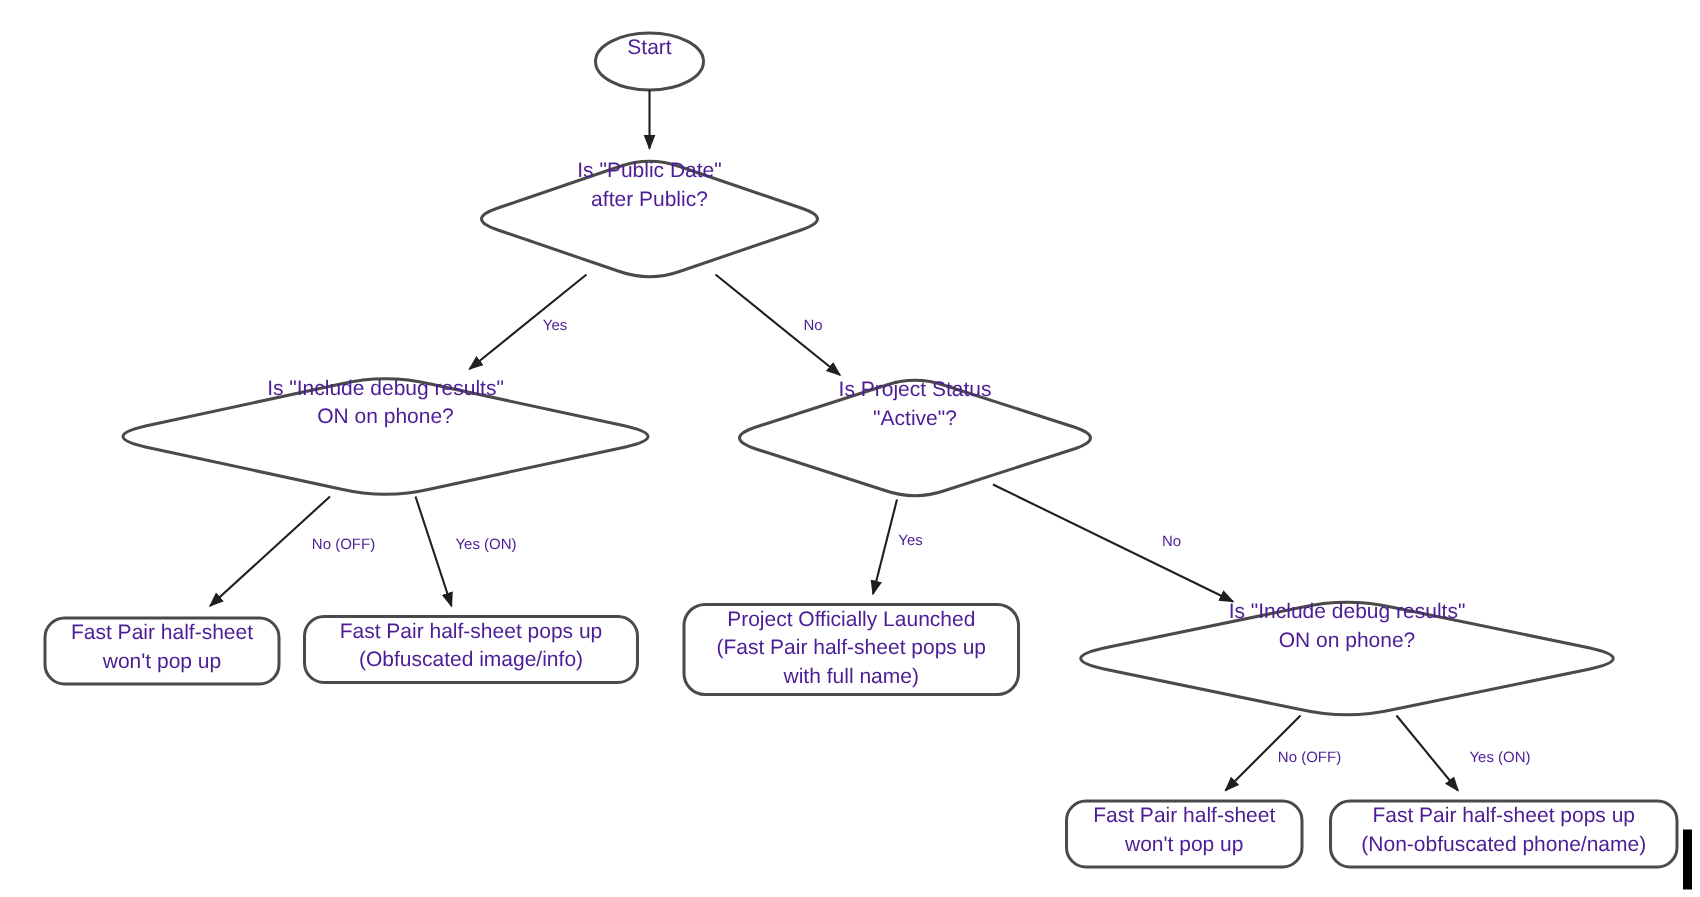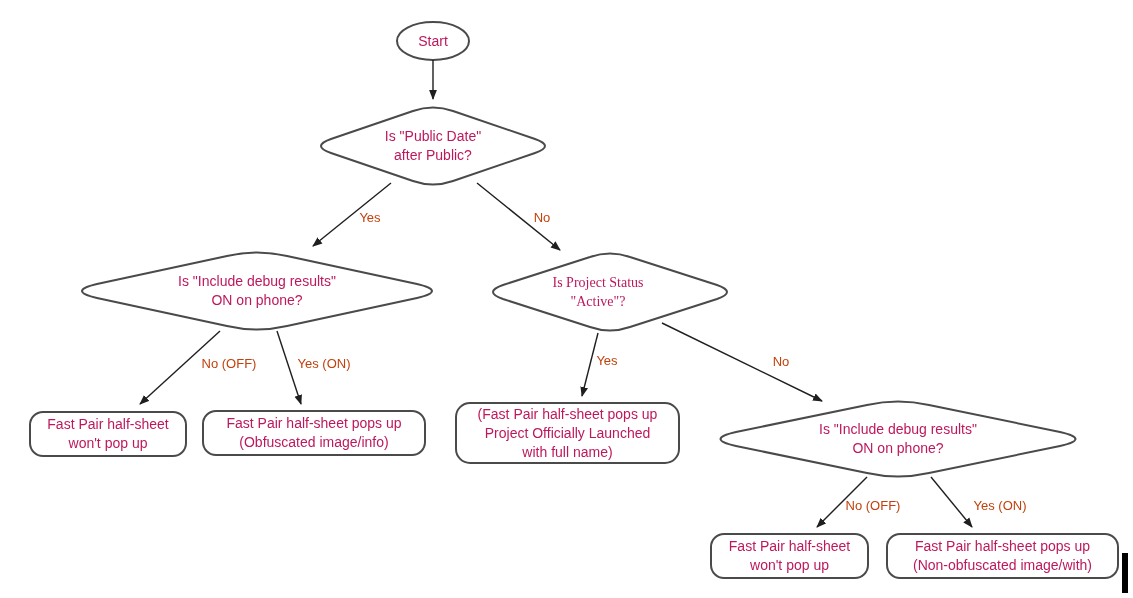--- a/index.html
+++ b/index.html
@@ -19,34 +19,33 @@
   .canvas svg {
     position: absolute;
     top: 0;
     left: 0;
   }
   .node-label {
     position: absolute;
     display: flex;
     flex-direction: column;
     align-items: center;
-    justify-content: center;
     text-align: center;
     font-size: 14px;
     line-height: 19px;
-    color: #be185d;
+    color: #4c1d95;
     white-space: nowrap;
     pointer-events: none;
   }
   .edge-label {
     position: absolute;
     transform: translateX(-50%);
-    font-size: 13px;
+    font-size: 10px;
     line-height: 14px;
-    color: #c2410c;
+    color: #4c1d95;
     white-space: nowrap;
     pointer-events: none;
   }
   .cursor-artifact {
     position: absolute;
     left: 1122px;
     top: 553px;
     width: 6px;
     height: 40px;
     background: #000000;
@@ -98,54 +97,54 @@
   <div class="node-label" style="left:311px; top:104px; width:244px; height:84px;">
     <div>Is "Public Date"</div>
     <div>after Public?</div>
   </div>
 
   <div class="node-label" style="left:67px; top:249px; width:380px; height:84px;">
     <div>Is "Include debug results"</div>
     <div>ON on phone?</div>
   </div>
 
-  <div class="node-label" style="left:472px; top:250px; width:252px; height:84px;font-family:Liberation Serif, serif;">
+  <div class="node-label" style="left:484px; top:250px; width:252px; height:84px;">
     <div>Is Project Status</div>
     <div>"Active"?</div>
   </div>
 
   <div class="node-label" style="left:705px; top:398px; width:386px; height:82px;">
     <div>Is "Include debug results"</div>
     <div>ON on phone?</div>
   </div>
 
   <div class="node-label" style="left:30px; top:412px; width:156px; height:44px;">
     <div>Fast Pair half-sheet</div>
     <div>won't pop up</div>
   </div>
 
   <div class="node-label" style="left:203px; top:411px; width:222px; height:44px;">
     <div>Fast Pair half-sheet pops up</div>
     <div>(Obfuscated image/info)</div>
   </div>
 
   <div class="node-label" style="left:456px; top:403px; width:223px; height:60px;">
+    <div>Project Officially Launched</div>
     <div>(Fast Pair half-sheet pops up</div>
-    <div>Project Officially Launched</div>
     <div>with full name)</div>
   </div>
 
   <div class="node-label" style="left:711px; top:534px; width:157px; height:44px;">
     <div>Fast Pair half-sheet</div>
     <div>won't pop up</div>
   </div>
 
   <div class="node-label" style="left:887px; top:534px; width:231px; height:44px;">
     <div>Fast Pair half-sheet pops up</div>
-    <div>(Non-obfuscated image/with)</div>
+    <div>(Non-obfuscated phone/name)</div>
   </div>
 
   <div class="edge-label" style="left:370px; top:211px;">Yes</div>
   <div class="edge-label" style="left:542px; top:211px;">No</div>
   <div class="edge-label" style="left:229px; top:357px;">No (OFF)</div>
   <div class="edge-label" style="left:324px; top:357px;">Yes (ON)</div>
   <div class="edge-label" style="left:607px; top:354px;">Yes</div>
   <div class="edge-label" style="left:781px; top:355px;">No</div>
   <div class="edge-label" style="left:873px; top:499px;">No (OFF)</div>
   <div class="edge-label" style="left:1000px; top:499px;">Yes (ON)</div>

